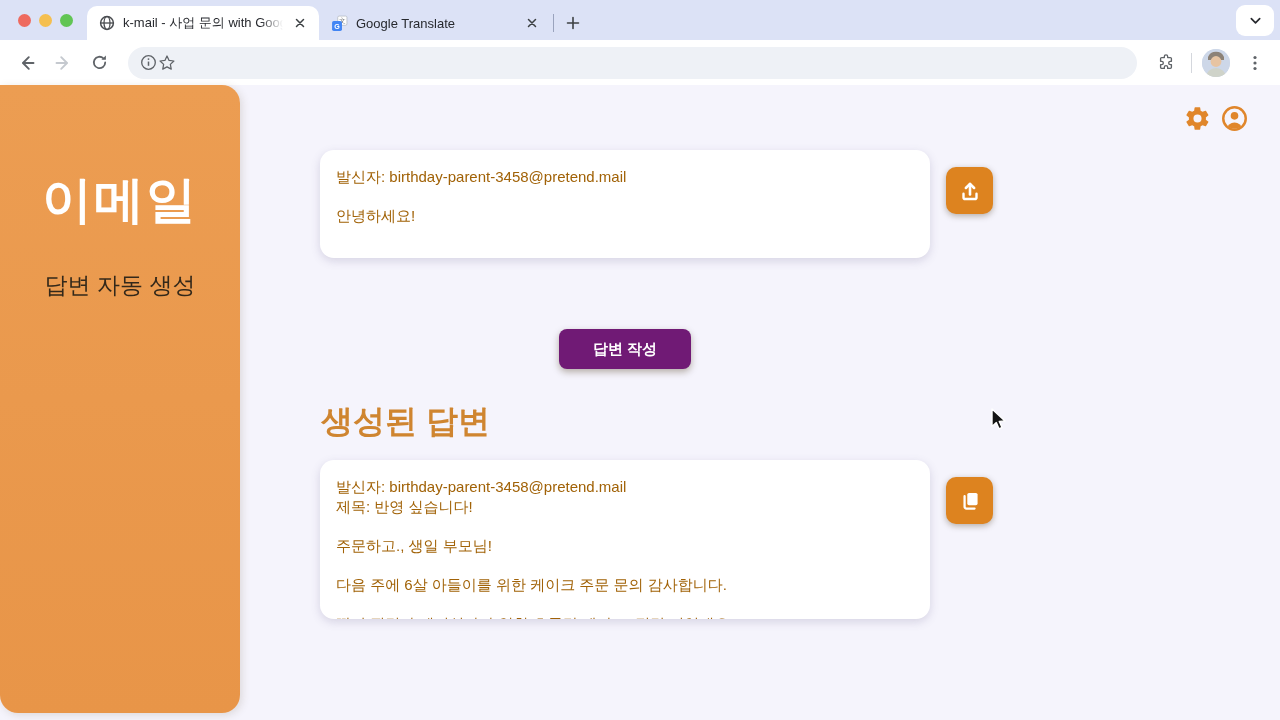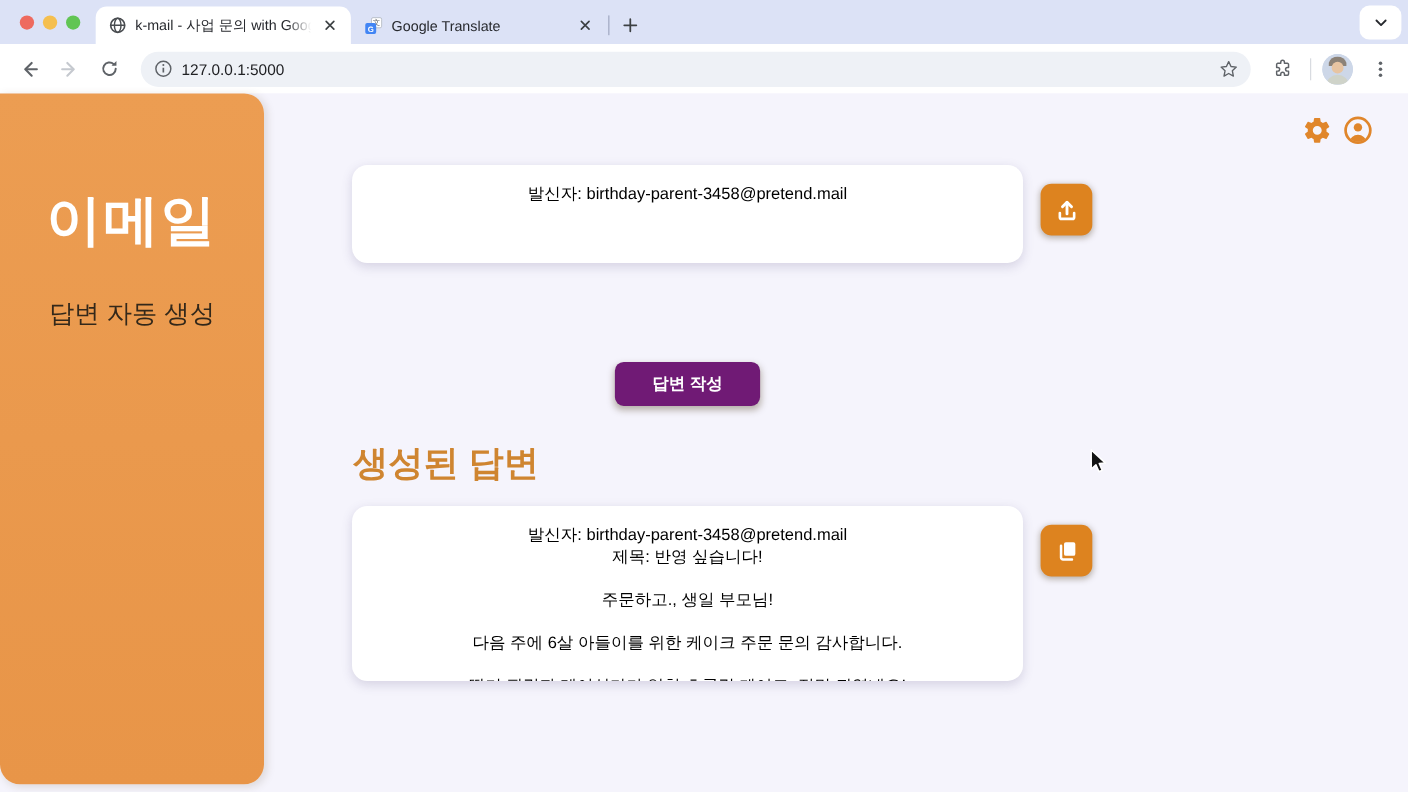--- a/index.html
+++ b/index.html
@@ -43,21 +43,21 @@
     border-radius: 0 18px 18px 18px; box-shadow: 2px 2px 8px rgba(80,60,30,0.15);
     display: flex; flex-direction: column; align-items: center; padding-top: 82px; }
   .sidebar h1 { color: #ffffff; font-size: 50px; font-weight: bold; letter-spacing: 2px; }
   .sidebar .subtitle { margin-top: 36px; font-size: 23px; color: #33281a; }
 
   .top-icons { position: absolute; right: 32px; top: 20px; display: flex; gap: 10px; }
   .top-icon-btn { background: none; border: none; width: 27px; height: 27px; cursor: pointer; padding: 0; }
 
   .card { position: absolute; left: 320px; width: 610px; background: #ffffff; border-radius: 14px;
     box-shadow: 0 3px 10px rgba(90,80,130,0.20); padding: 17px 16px 13px 16px; }
-  .card p { font-size: 15px; line-height: 19.5px; min-height: 19.5px; color: #000000; text-align: center; }
+  .card p { font-size: 15px; line-height: 19.5px; min-height: 19.5px; color: #a16207; }
   .card-input { top: 65px; }
   .card-reply { top: 375px; height: 159px; overflow: hidden; }
 
   .icon-btn { position: absolute; left: 946px; width: 47px; height: 47px; background: #dd831f; border: none;
     border-radius: 10px; box-shadow: 0 2px 6px rgba(60,40,10,0.35); cursor: pointer;
     display: flex; align-items: center; justify-content: center; }
   .icon-btn.upload { top: 82px; }
   .icon-btn.copy { top: 392px; }
 
   .generate { position: absolute; left: 559px; top: 244px; width: 132px; height: 40px; background: #701a75;
@@ -146,21 +146,20 @@
           <polygon points="16.7,2.5 16.7,7.2 12,7.2" fill="#5f6368"></polygon>
         </svg>
     </button>
 
     <div class="addressbar">
       <svg width="17" height="17" viewBox="0 0 18 18">
           <circle cx="9" cy="9" r="7.2" fill="none" stroke="#5f6368" stroke-width="1.4"></circle>
           <line x1="9" y1="8" x2="9" y2="12.5" stroke="#5f6368" stroke-width="1.6"></line>
           <circle cx="9" cy="5.4" r="1" fill="#5f6368"></circle>
         </svg>
-      <span class="url">127.0.0.1:5000</span>
       <svg width="20" height="20" viewBox="0 0 24 24">
           <path d="M12 3.6 l2.5 5.3 5.8.7 -4.3 4 1.1 5.8 L12 16.6 6.9 19.4 8 13.6 3.7 9.6 l5.8 -.7 z" fill="none" stroke="#5f6368" stroke-width="1.5" stroke-linejoin="round"></path>
         </svg>
     </div>
 
     <div class="toolbar-right">
       <button class="nav-btn">
         <svg width="20" height="20" viewBox="0 0 24 24">
             <path d="M10 4.2 a2 2 0 0 1 4 0 v1.3 h3.2 a1.3 1.3 0 0 1 1.3 1.3 v3.2 h-1.3 a2 2 0 0 0 0 4 h1.3 v3.2 a1.3 1.3 0 0 1 -1.3 1.3 h-3.2 v-1.3 a2 2 0 0 0 -4 0 v1.3 H6.8 a1.3 1.3 0 0 1 -1.3 -1.3 v-3.2 h1.3 a2 2 0 0 0 0 -4 H5.5 V6.8 a1.3 1.3 0 0 1 1.3 -1.3 H10 z" fill="none" stroke="#5f6368" stroke-width="1.6" stroke-linejoin="round"></path>
           </svg>
@@ -209,20 +208,21 @@
               <circle cx="12" cy="9.6" r="3.4" fill="#e0862b"></circle>
               <path d="M4.8 21.5 a7.3 7 0 0 1 14.4 0 z" fill="#e0862b"></path>
             </g>
         </svg>
       </button>
     </div>
 
     <div class="card card-input">
       <p>발신자: birthday-parent-3458@pretend.mail</p>
       <p></p>
+      <p>안녕하세요!</p>
       <p></p>
     </div>
 
     <button class="icon-btn upload">
       <svg width="26" height="26" viewBox="0 0 24 24">
           <path d="M12 15.2 V5.6" stroke="#ffffff" stroke-width="2.4" fill="none" stroke-linecap="round"></path>
           <path d="M8.2 9.2 L12 5.4 L15.8 9.2" stroke="#ffffff" stroke-width="2.4" fill="none" stroke-linecap="round" stroke-linejoin="round"></path>
           <path d="M6 14.5 v3.4 a1.5 1.5 0 0 0 1.5 1.5 h9 a1.5 1.5 0 0 0 1.5 -1.5 v-3.4" stroke="#ffffff" stroke-width="2.2" fill="none" stroke-linecap="round"></path>
         </svg>
     </button>

